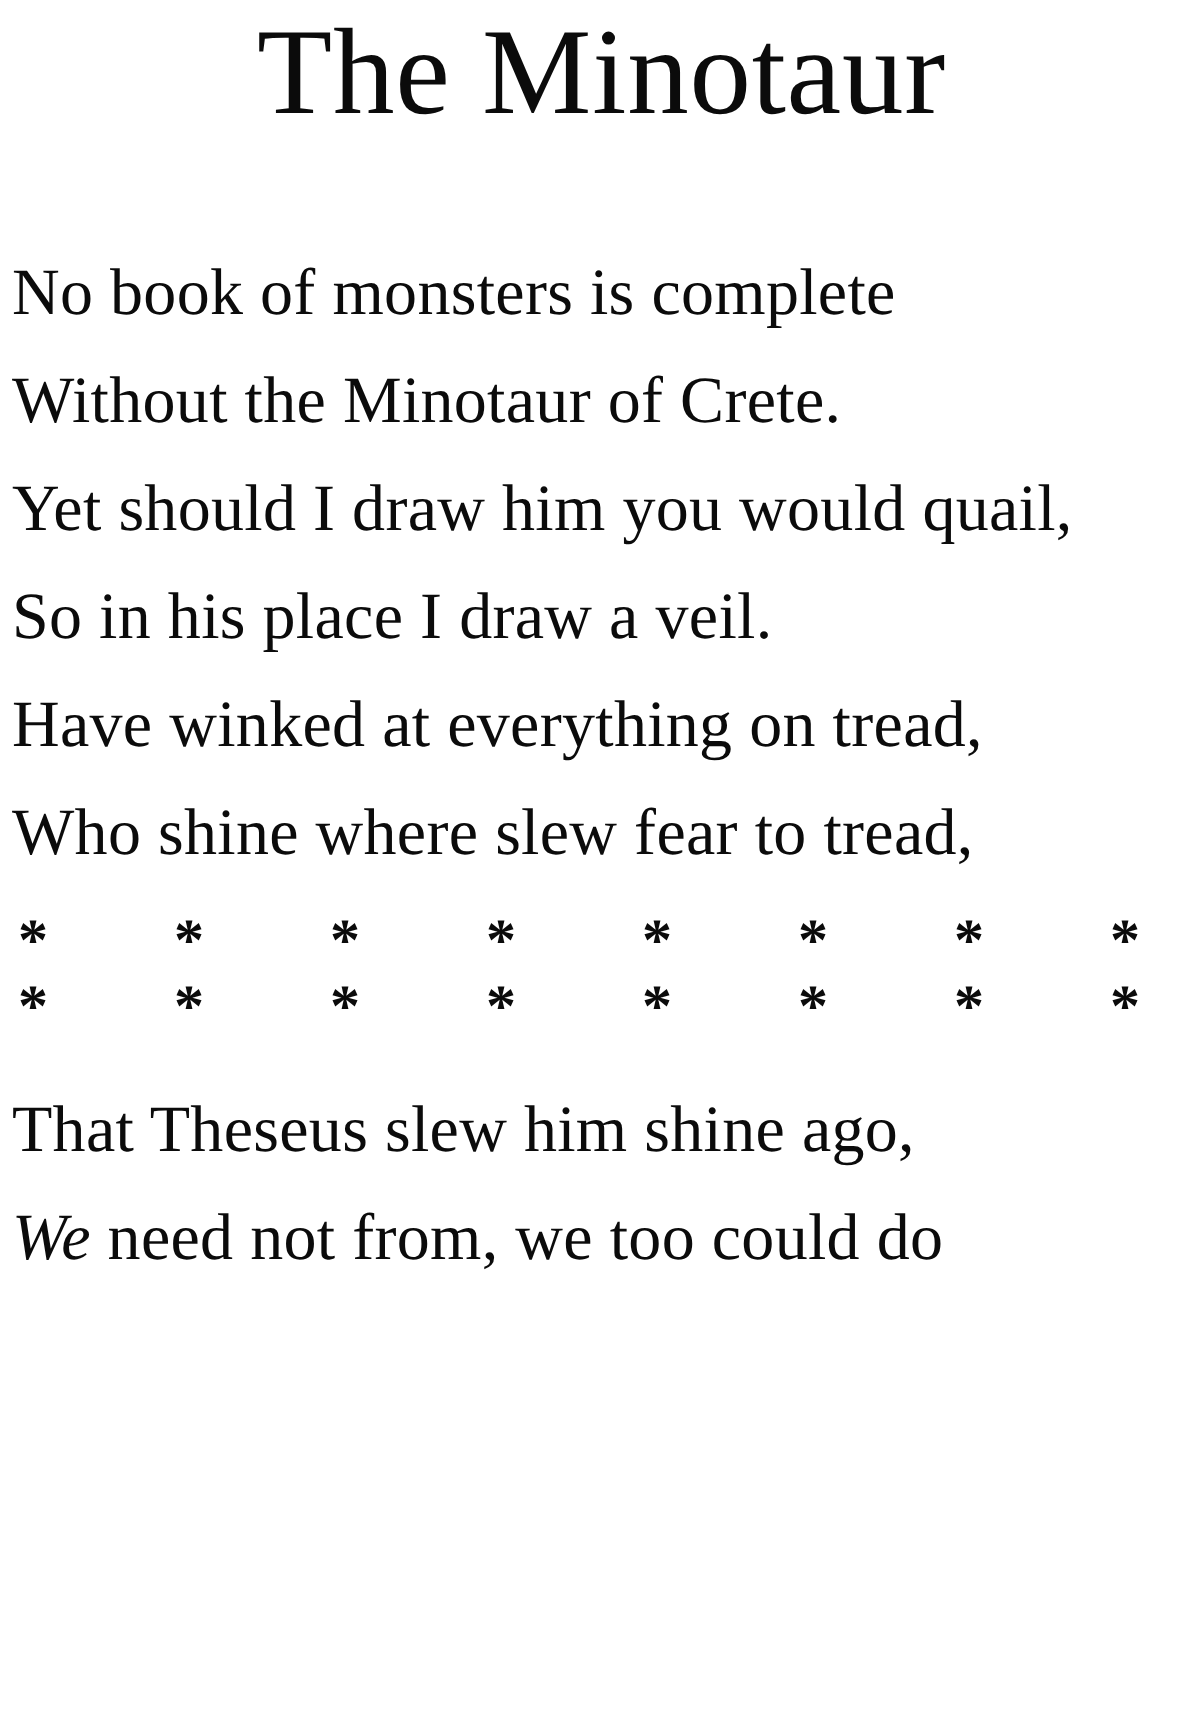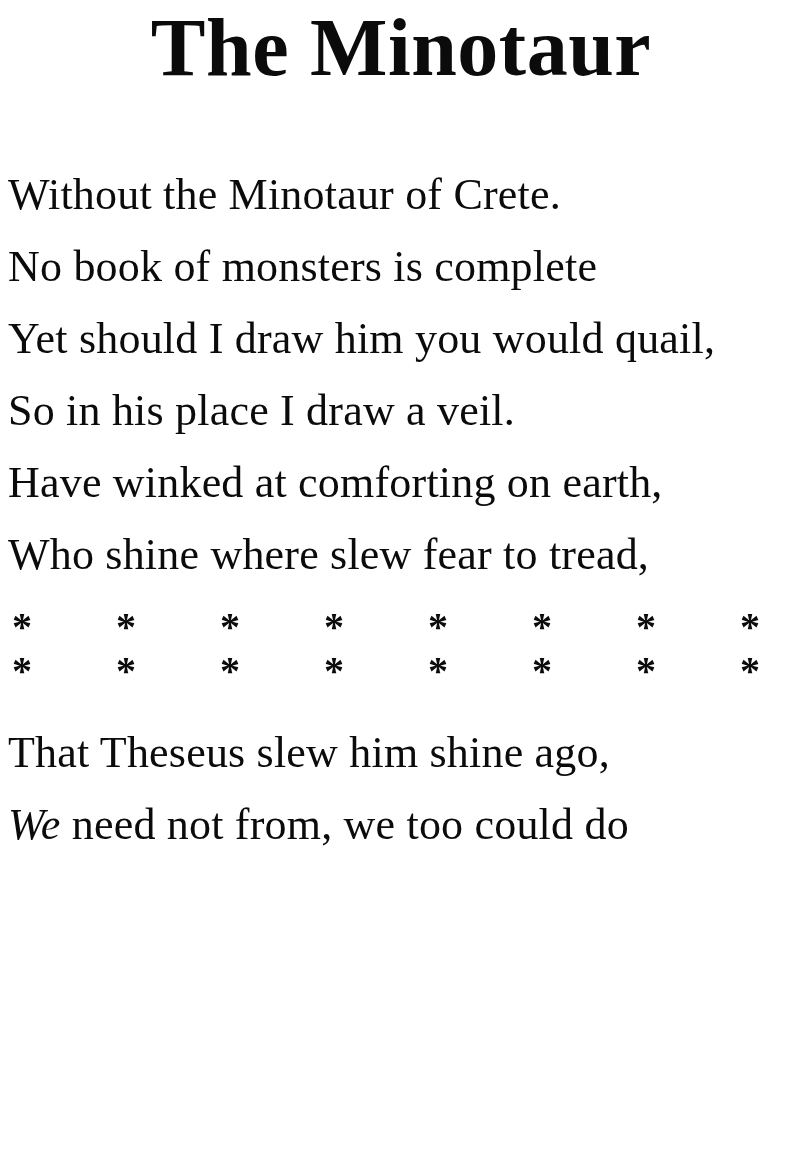--- a/index.html
+++ b/index.html
@@ -19,21 +19,21 @@
     height: 100%;
     box-sizing: border-box;
     padding: 0 6px 0 8px;
   }
   .poem-title {
     margin: 0;
     padding-top: 4px;
     text-align: center;
     font-size: 82px;
     line-height: 1.08;
-    font-weight: bold;
+    font-weight: normal;
     letter-spacing: 0.5px;
   }
   .stanza {
     margin: 0;
   }
   .stanza-1 {
     margin-top: 66px;
   }
   .stanza-2 {
     margin-top: 24px;
@@ -62,25 +62,25 @@
   }
 </style>
 </head>
 <body>
 
 <div class="page">
 
   <h1 class="poem-title">The Minotaur</h1>
 
   <div class="stanza stanza-1">
+    <div class="poem-line">No book of monsters is complete</div>
     <div class="poem-line">Without the Minotaur of Crete.</div>
-    <div class="poem-line">No book of monsters is complete</div>
     <div class="poem-line">Yet should I draw him you would quail,</div>
     <div class="poem-line">So in his place I draw a veil.</div>
-    <div class="poem-line">Have winked at comforting on earth,</div>
+    <div class="poem-line">Have winked at everything on tread,</div>
     <div class="poem-line">Who shine where slew fear to tread,</div>
   </div>
 
   <div class="asterisk-separator">
     <div class="asterisk-row">
         <span>*</span>
         <span>*</span>
         <span>*</span>
         <span>*</span>
         <span>*</span>

